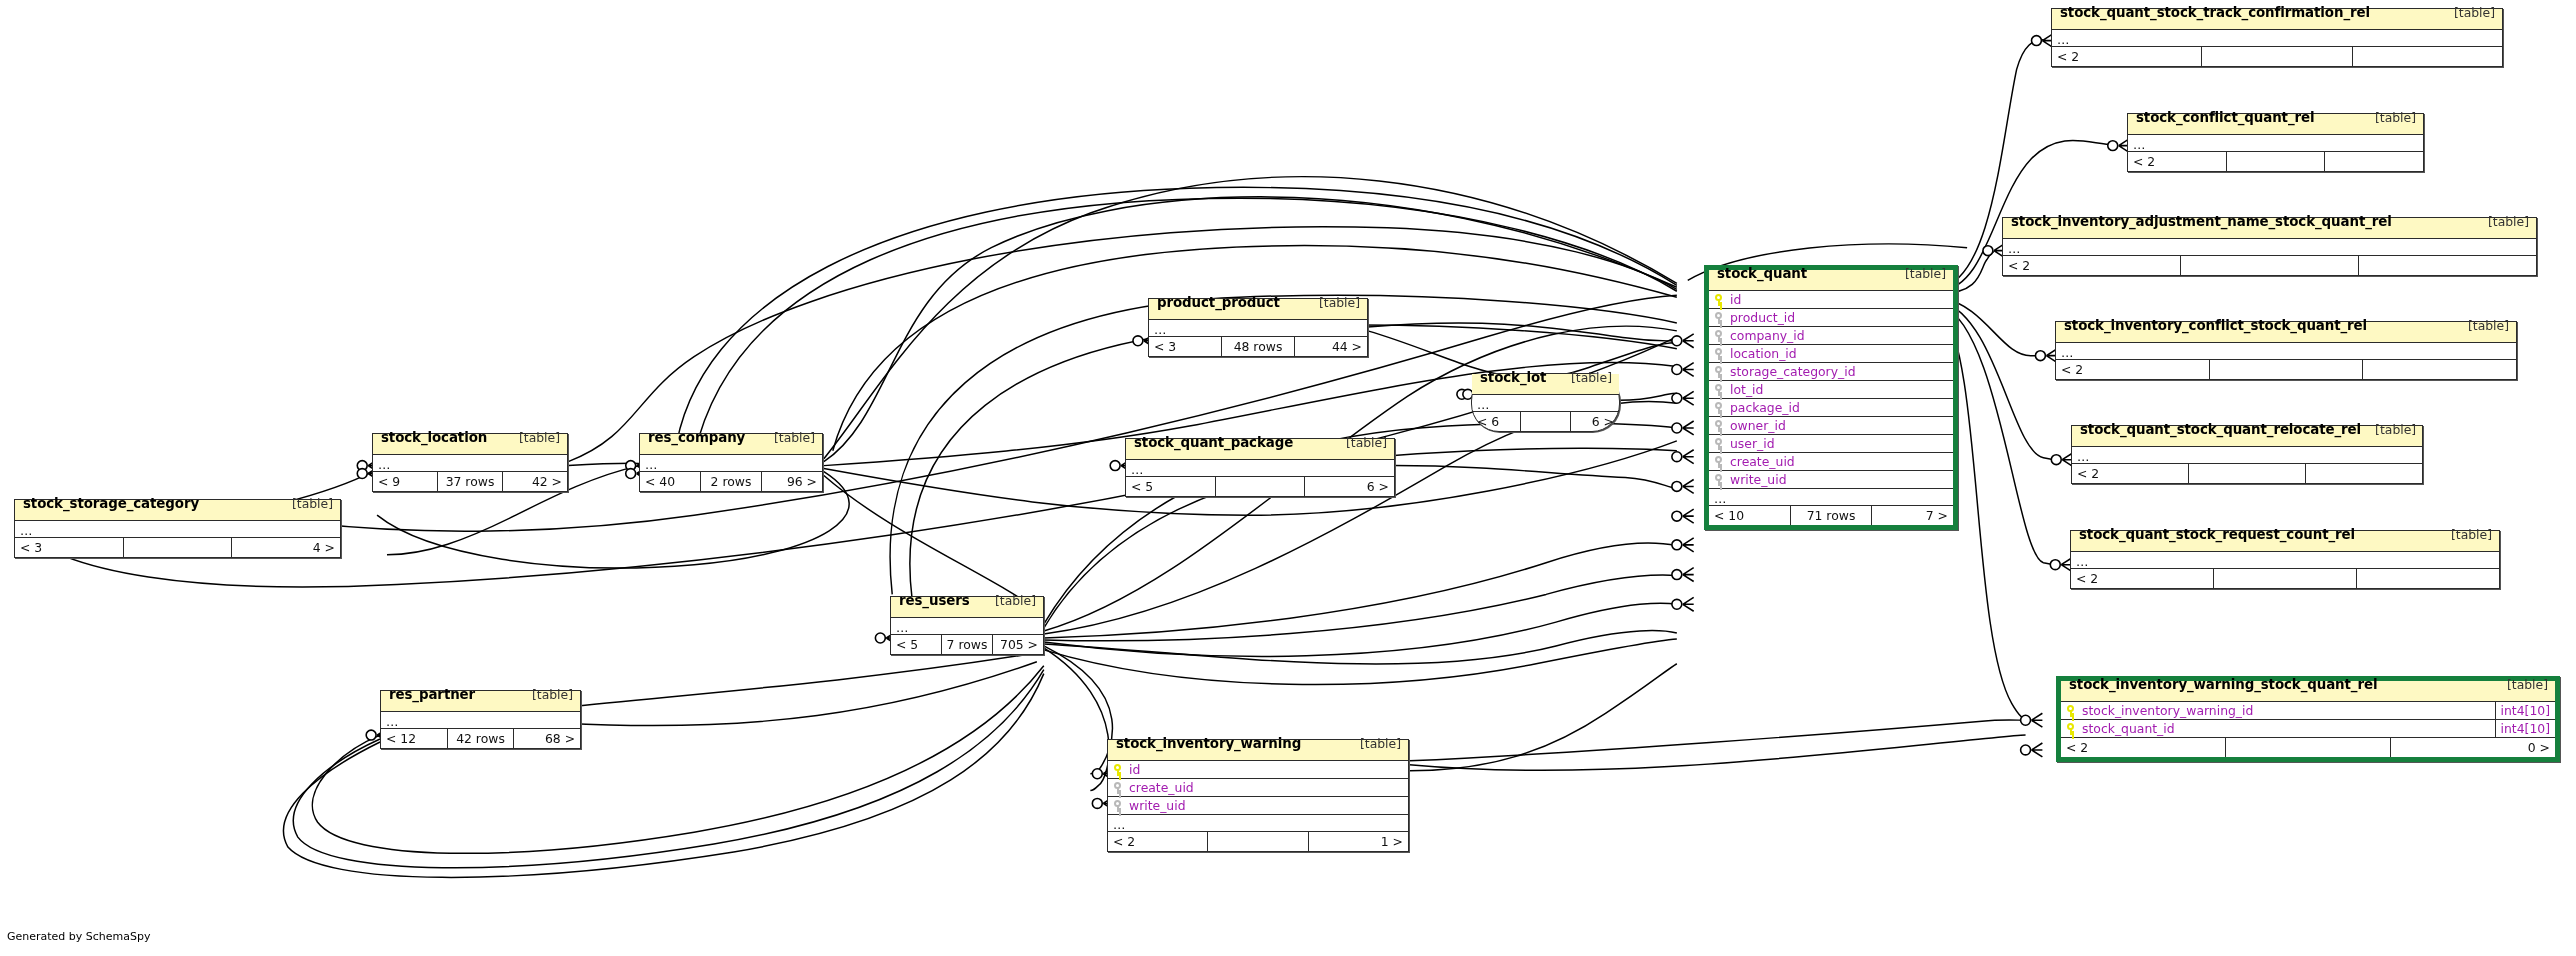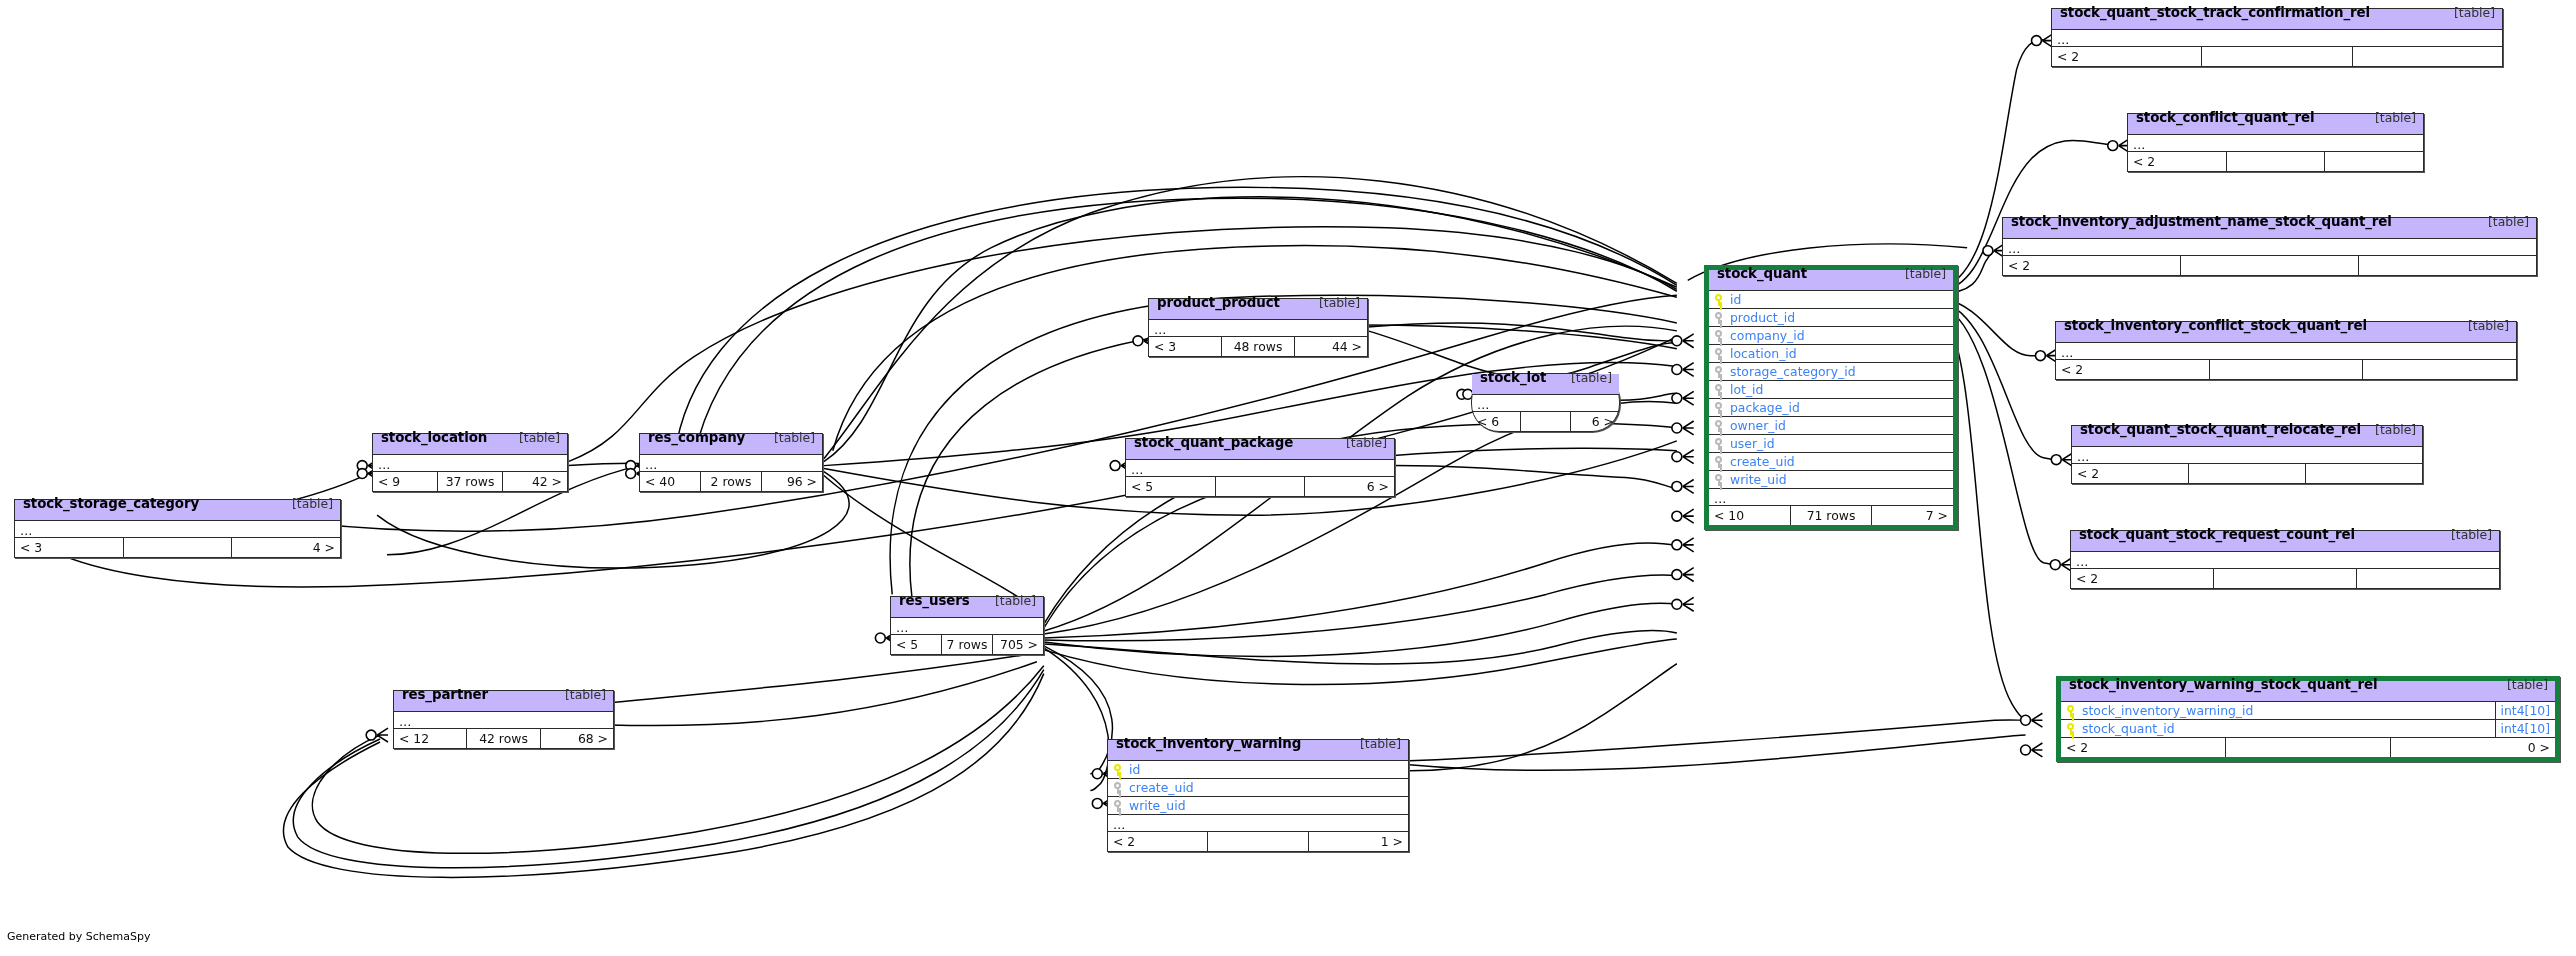--- a/index.html
+++ b/index.html
@@ -16,37 +16,37 @@
   .tbl{
     position:absolute;
     background:#ffffff;
     border:1px solid #2b2b2b;
     box-sizing:border-box;
     box-shadow:1px 1px 0 0 #555;
   }
   .tbl.thick{border:5px solid #15803d;margin-left:16px;}
   .tbl .hdr{
     display:flex;align-items:center;justify-content:space-between;
-    background:#c4b5fd;
+    background:#fef9c3;
     border-bottom:1px solid #2b2b2b;
     padding:2px 7px 16px 8px;
     height:21px;box-sizing:border-box;
     gap:14px;
   }
   .tbl .hdr .nm{
     font-weight:bold;font-size:13.4px;color:#000;letter-spacing:-0.1px;white-space:nowrap;
   }
   .tbl .hdr .tag{font-size:12.4px;color:#333;white-space:nowrap;}
 
   .rowlist{display:block;}
   .col{
     display:flex;align-items:center;
     height:18px;box-sizing:border-box;
     border-bottom:1px solid #2b2b2b;
-    padding-left:6px;font-size:12.4px;color:#3b82f6;
+    padding-left:6px;font-size:12.4px;color:#a21caf;
     position:relative;
   }
   .col .kname{margin-left:6px;white-space:nowrap;}
   .col .ctype{
     margin-left:auto;border-left:1px solid #2b2b2b;
     padding:0 5px;height:100%;display:flex;align-items:center;
     font-size:12.4px;white-space:nowrap;
   }
   .ellip{
     display:flex;align-items:flex-end;
@@ -239,21 +239,21 @@
         </div>
         <div class="rowlist">
           <div class="ellip">…</div>
         </div>
         <div class="foot">
           <div class="f0">&lt; 40</div>
           <div class="f1">2 rows</div>
           <div class="f2">96 &gt;</div>
         </div>
       </div>
-      <div class="tbl" style="left: 380px; top: 690px; width: 221px; margin-left: 13px;">
+      <div class="tbl" style="left: 380px; top: 690px; width: 201px;">
         <div class="hdr">
           <span class="nm">res_partner</span>
           <span class="tag">[table]</span>
         </div>
         <div class="rowlist">
           <div class="ellip">…</div>
         </div>
         <div class="foot">
           <div class="f0">&lt; 12</div>
           <div class="f1">42 rows</div>

